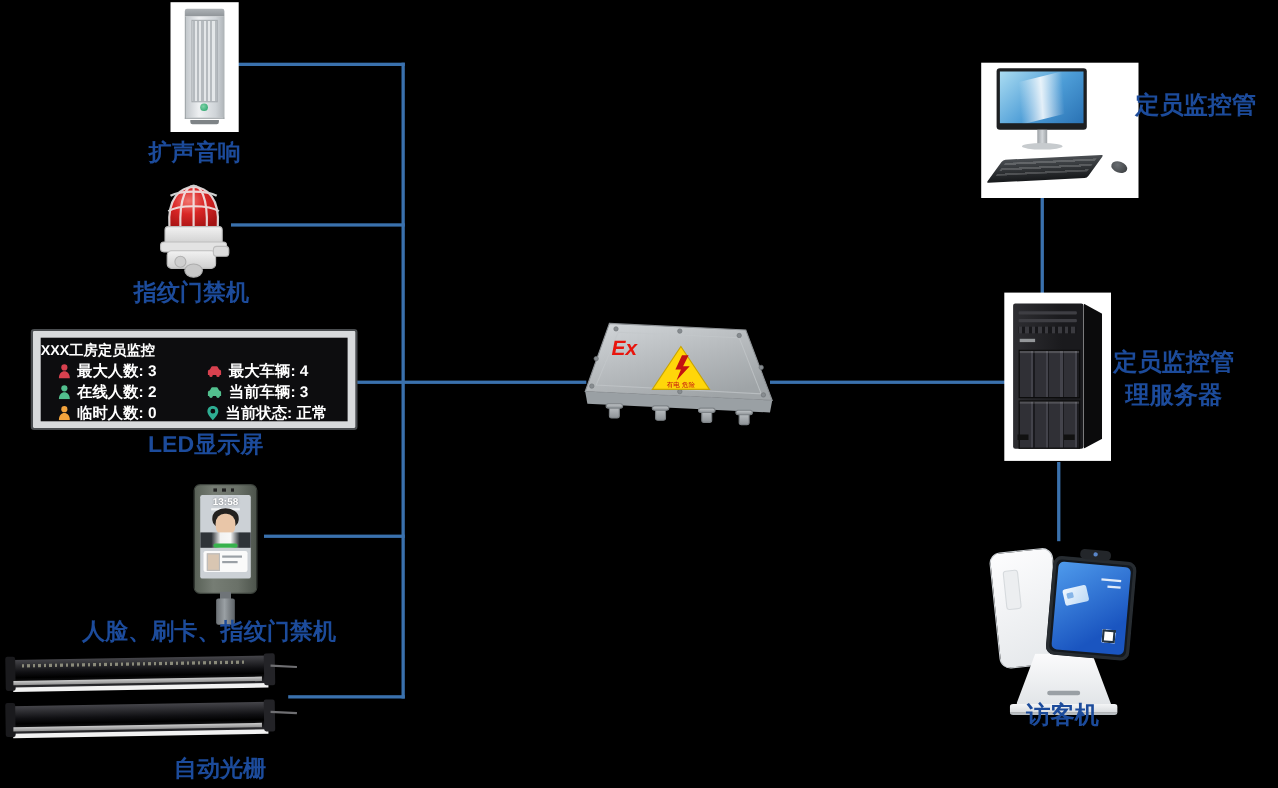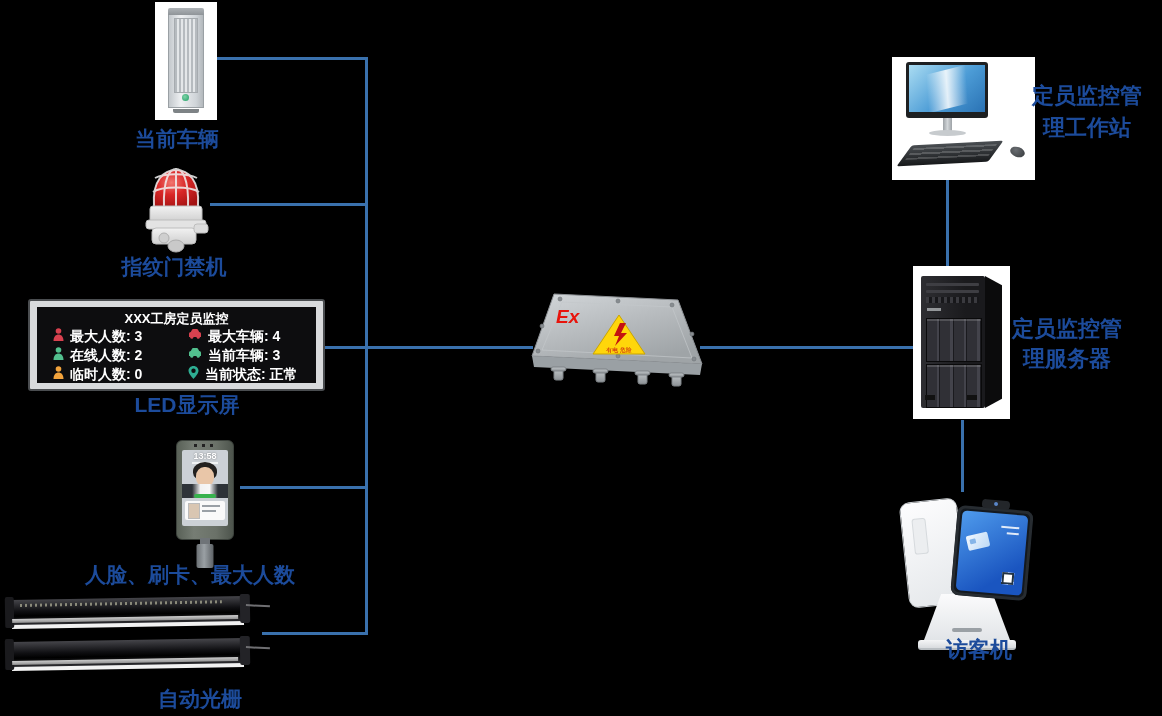--- a/index.html
+++ b/index.html
@@ -21,24 +21,24 @@
              border:1px solid #a6abaf;}
   .sp-logo{position:absolute;left:50%;bottom:6px;width:7px;height:7px;margin-left:-4px;
            border-radius:50%;background:radial-gradient(circle at 40% 40%,#7fd3a8,#1d9e63);}
   .sp-foot{height:4px;width:70%;margin:1px auto 0;background:#7e8386;border-radius:0 0 2px 2px;}
 
   
   .led-frame{position:absolute;left:28px;top:299px;width:297px;height:92px;background:#d8dadc;
              border:2px solid #4a4d50;border-radius:3px;box-sizing:border-box;}
   .led-screen{position:absolute;left:7px;top:6px;right:7px;bottom:6px;background:#0d0d0f;
               color:#fff;overflow:hidden;}
-  .led-title{position:absolute;left:0;right:0;top:3px;text-align:center;font-size:13px;font-weight:bold;}
+  .led-title{position:absolute;left:0;right:0;top:3px;font-size:13px;font-weight:bold;}
   .led-col{position:absolute;top:21px;}
   .led-col.l{left:16px;} .led-col.r{left:151px;}
-  .led-row{display:flex;height:19px;font-size:14px;font-weight:bold;white-space:nowrap;}
+  .led-row{display:flex;align-items:center;height:19px;font-size:14px;font-weight:bold;white-space:nowrap;}
   .led-row svg{margin-right:6px;flex:none;}
 
   
   .alarm-svg{position:absolute;left:138px;top:162px;}
 
   
   .ft{position:absolute;left:176px;top:440px;width:58px;height:128px;}
   .ft-body{position:absolute;left:0;top:0;width:56px;height:98px;border:1px solid #3c423c;
            border-radius:6px;background:linear-gradient(90deg,#596157,#767d74 30%,#6a7168 70%,#4d544c);}
   .ft-cams{position:absolute;left:50%;top:3px;transform:translateX(-50%);width:22px;height:3px;
@@ -158,21 +158,21 @@
   <div class="imgbox" style="left:155px;top:2px;width:62px;height:118px;">
     <div class="speaker">
       <div class="sp-top"></div>
       <div class="sp-body">
           <div class="sp-grille"></div>
           <div class="sp-logo"></div>
         </div>
       <div class="sp-foot"></div>
     </div>
   </div>
-  <div class="dev-label" style="left: 177px; top: 126px; color: rgb(28, 75, 155);">当前车辆</div>
+  <div class="dev-label" style="left: 177px; top: 126px; color: rgb(28, 75, 155);">扩声音响</div>
 
   <svg class="alarm-svg" width="76" height="92" viewBox="0 0 76 92">
     <defs>
       <radialGradient id="domeG" cx="40%" cy="35%" r="75%">
         <stop offset="0" stop-color="#f2766f"></stop>
           <stop offset="45%" stop-color="#d92626"></stop>
           <stop offset="100%" stop-color="#a31212"></stop>
       </radialGradient>
       <linearGradient id="baseG" x1="0" y1="0" x2="0" y2="1">
         <stop offset="0" stop-color="#f2f2f2"></stop>
@@ -263,21 +263,21 @@
         <div class="ft-card">
           <div class="ft-card-photo"></div>
             <div class="ft-card-l1"></div>
             <div class="ft-card-l2"></div>
         </div>
       </div>
     </div>
     <div class="ft-neck"></div>
     <div class="ft-pole"></div>
   </div>
-  <div class="dev-label" style="left: 190px; top: 562px; color: rgb(28, 75, 155);">人脸、刷卡、最大人数</div>
+  <div class="dev-label" style="left: 190px; top: 562px; color: rgb(28, 75, 155);">人脸、刷卡、指纹门禁机</div>
 
   <div class="gwhite" style="left:12px;top:620px;width:232px;transform:rotate(-1deg);"></div>
   <div class="gbar" style="left:8px;top:598px;transform:rotate(-1deg);">
     <span class="cap"></span>
       <span class="dots"></span>
       <span class="sheen"></span>
       <span class="ecap"></span>
       <span class="rod"></span>
   </div>
   <div class="gwhite" style="left:12px;top:662px;width:232px;transform:rotate(-1deg);"></div>
@@ -338,21 +338,20 @@
       </div>
     <div class="ws-stand"></div>
       <div class="ws-base"></div>
     <div class="ws-kb">
         <i></i>
       </div>
     <div class="ws-mouse"></div>
   </div>
   <div class="dev-label" style="left: 1087px; top: 80px; font-size: 22px; line-height: 32px; color: rgb(28, 75, 155);">
     <div>定员监控管</div>
-    <div>理工作站</div>
   </div>
 
   <div class="sv">
     <div class="sv-body">
       <div class="sv-od1"></div>
         <div class="sv-od2"></div>
         <div class="sv-vent"></div>
         <div class="sv-logo"></div>
       <div class="sv-cage sv-c1">
           <i style="top:0;"></i>
@@ -384,15 +383,15 @@
           </div>
         <div class="kv-qr"></div>
       </div>
     </div>
     <div class="kv-cam">
         <i></i>
       </div>
     <div class="kv-slot"></div>
     <div class="kv-plate"></div>
   </div>
-  <div class="dev-label" style="left: 966px; top: 637px; font-size: 22px; color: rgb(28, 75, 155); margin-left: 13px;">访客机</div>
+  <div class="dev-label" style="left: 966px; top: 637px; font-size: 22px; color: rgb(28, 75, 155);">访客机</div>
 
 </div>
 
 </body></html>

